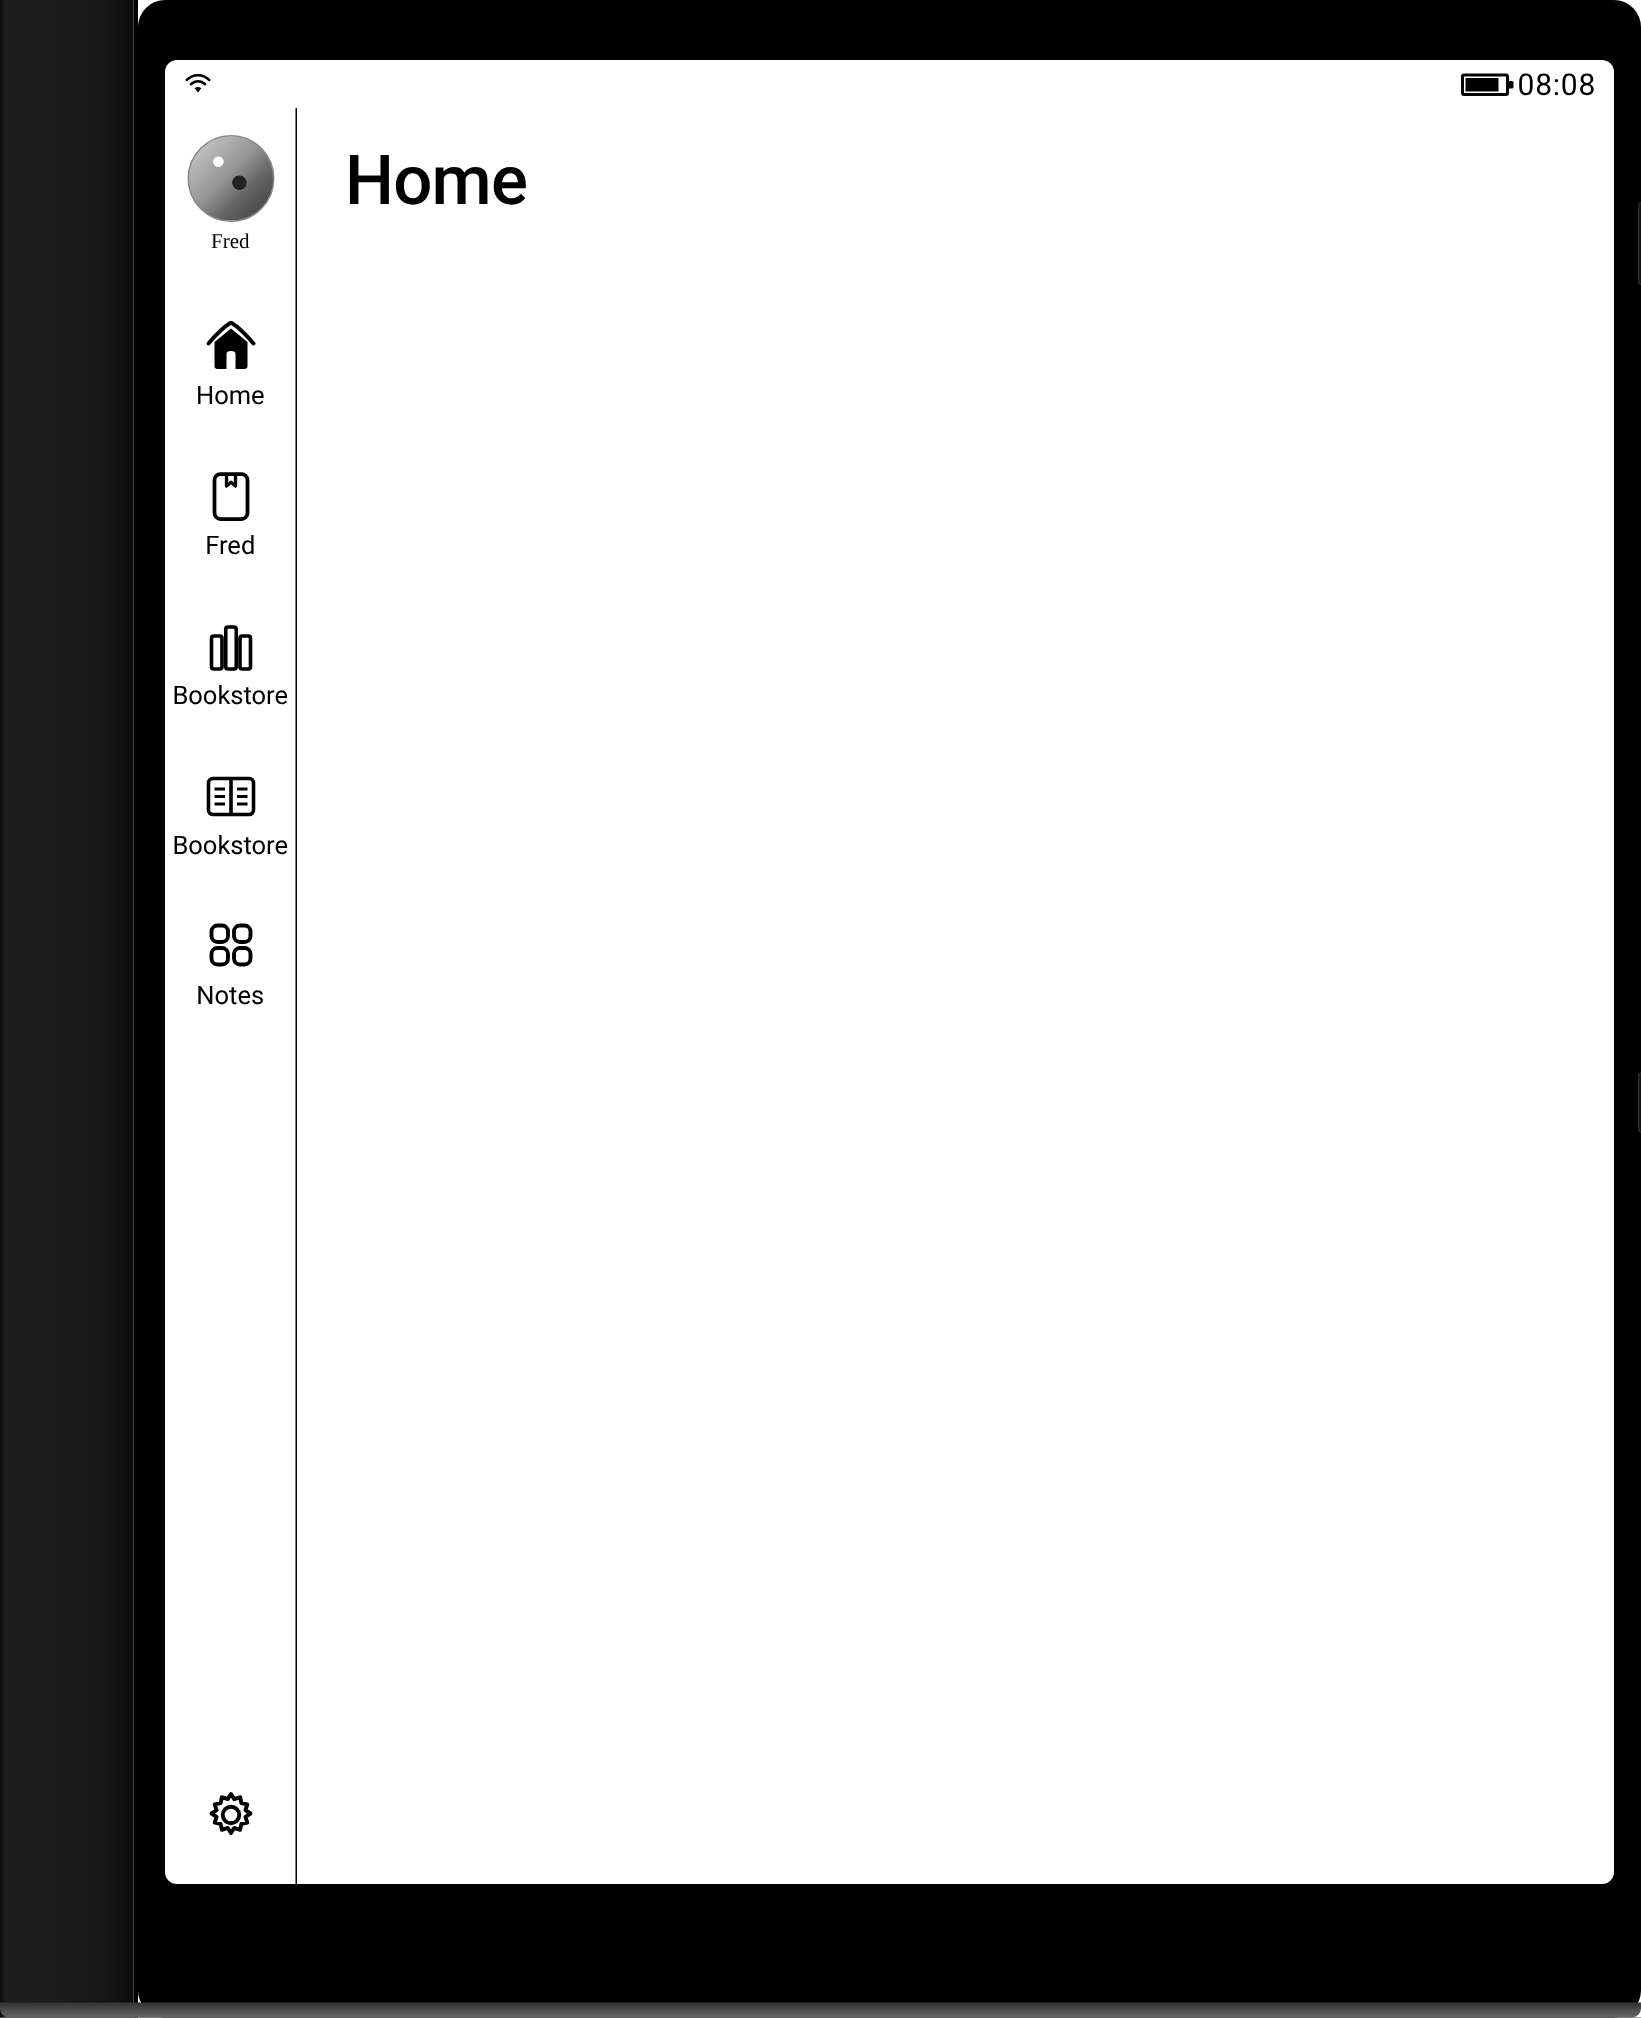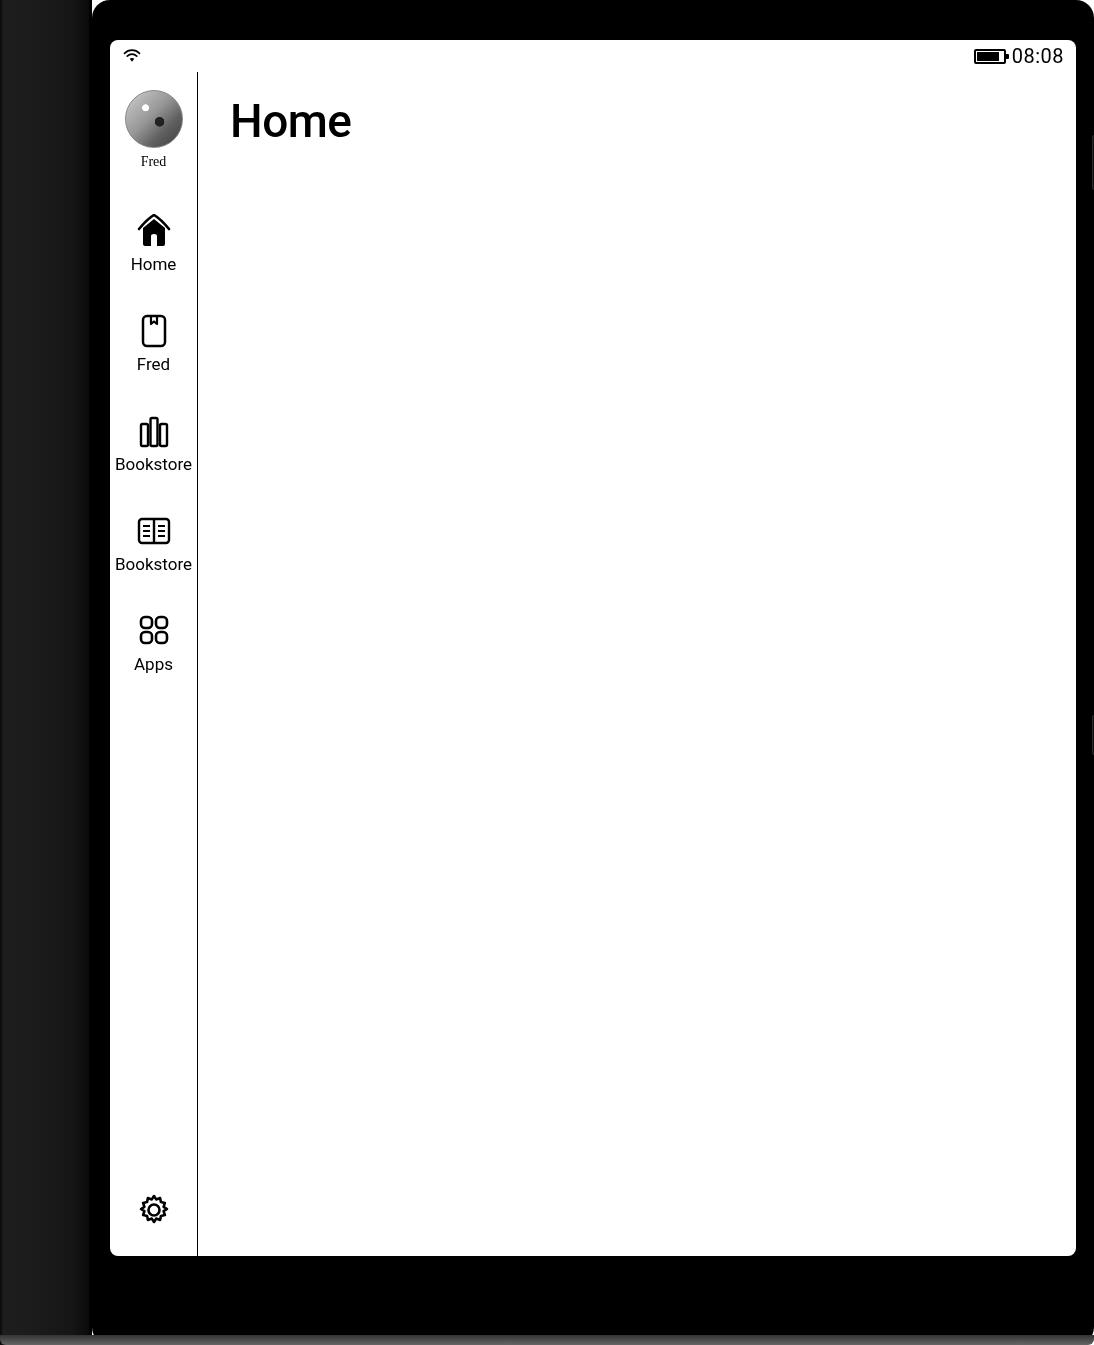--- a/index.html
+++ b/index.html
@@ -251,21 +251,21 @@
 
             <div class="nav-item">
               <span class="nav-icon">
                 <svg viewBox="0 0 36 34">
                   <rect x="5" y="3" width="11" height="11" rx="4" fill="none" stroke="#000" stroke-width="2.6"></rect>
                   <rect x="20" y="3" width="11" height="11" rx="4" fill="none" stroke="#000" stroke-width="2.6"></rect>
                   <rect x="5" y="18" width="11" height="11" rx="4" fill="none" stroke="#000" stroke-width="2.6"></rect>
                   <rect x="20" y="18" width="11" height="11" rx="4" fill="none" stroke="#000" stroke-width="2.6"></rect>
                 </svg>
               </span>
-              <span class="nav-label">Apps</span>
+              <span class="nav-label">Notes</span>
             </div>
 
           </div>
 
           <div class="sidebar-spacer"></div>
 
           <div class="settings-btn">
             <span>
               <svg viewBox="0 0 36 36">
                 <circle cx="18" cy="18" r="5.5" fill="none" stroke="#000" stroke-width="2.6"></circle>

